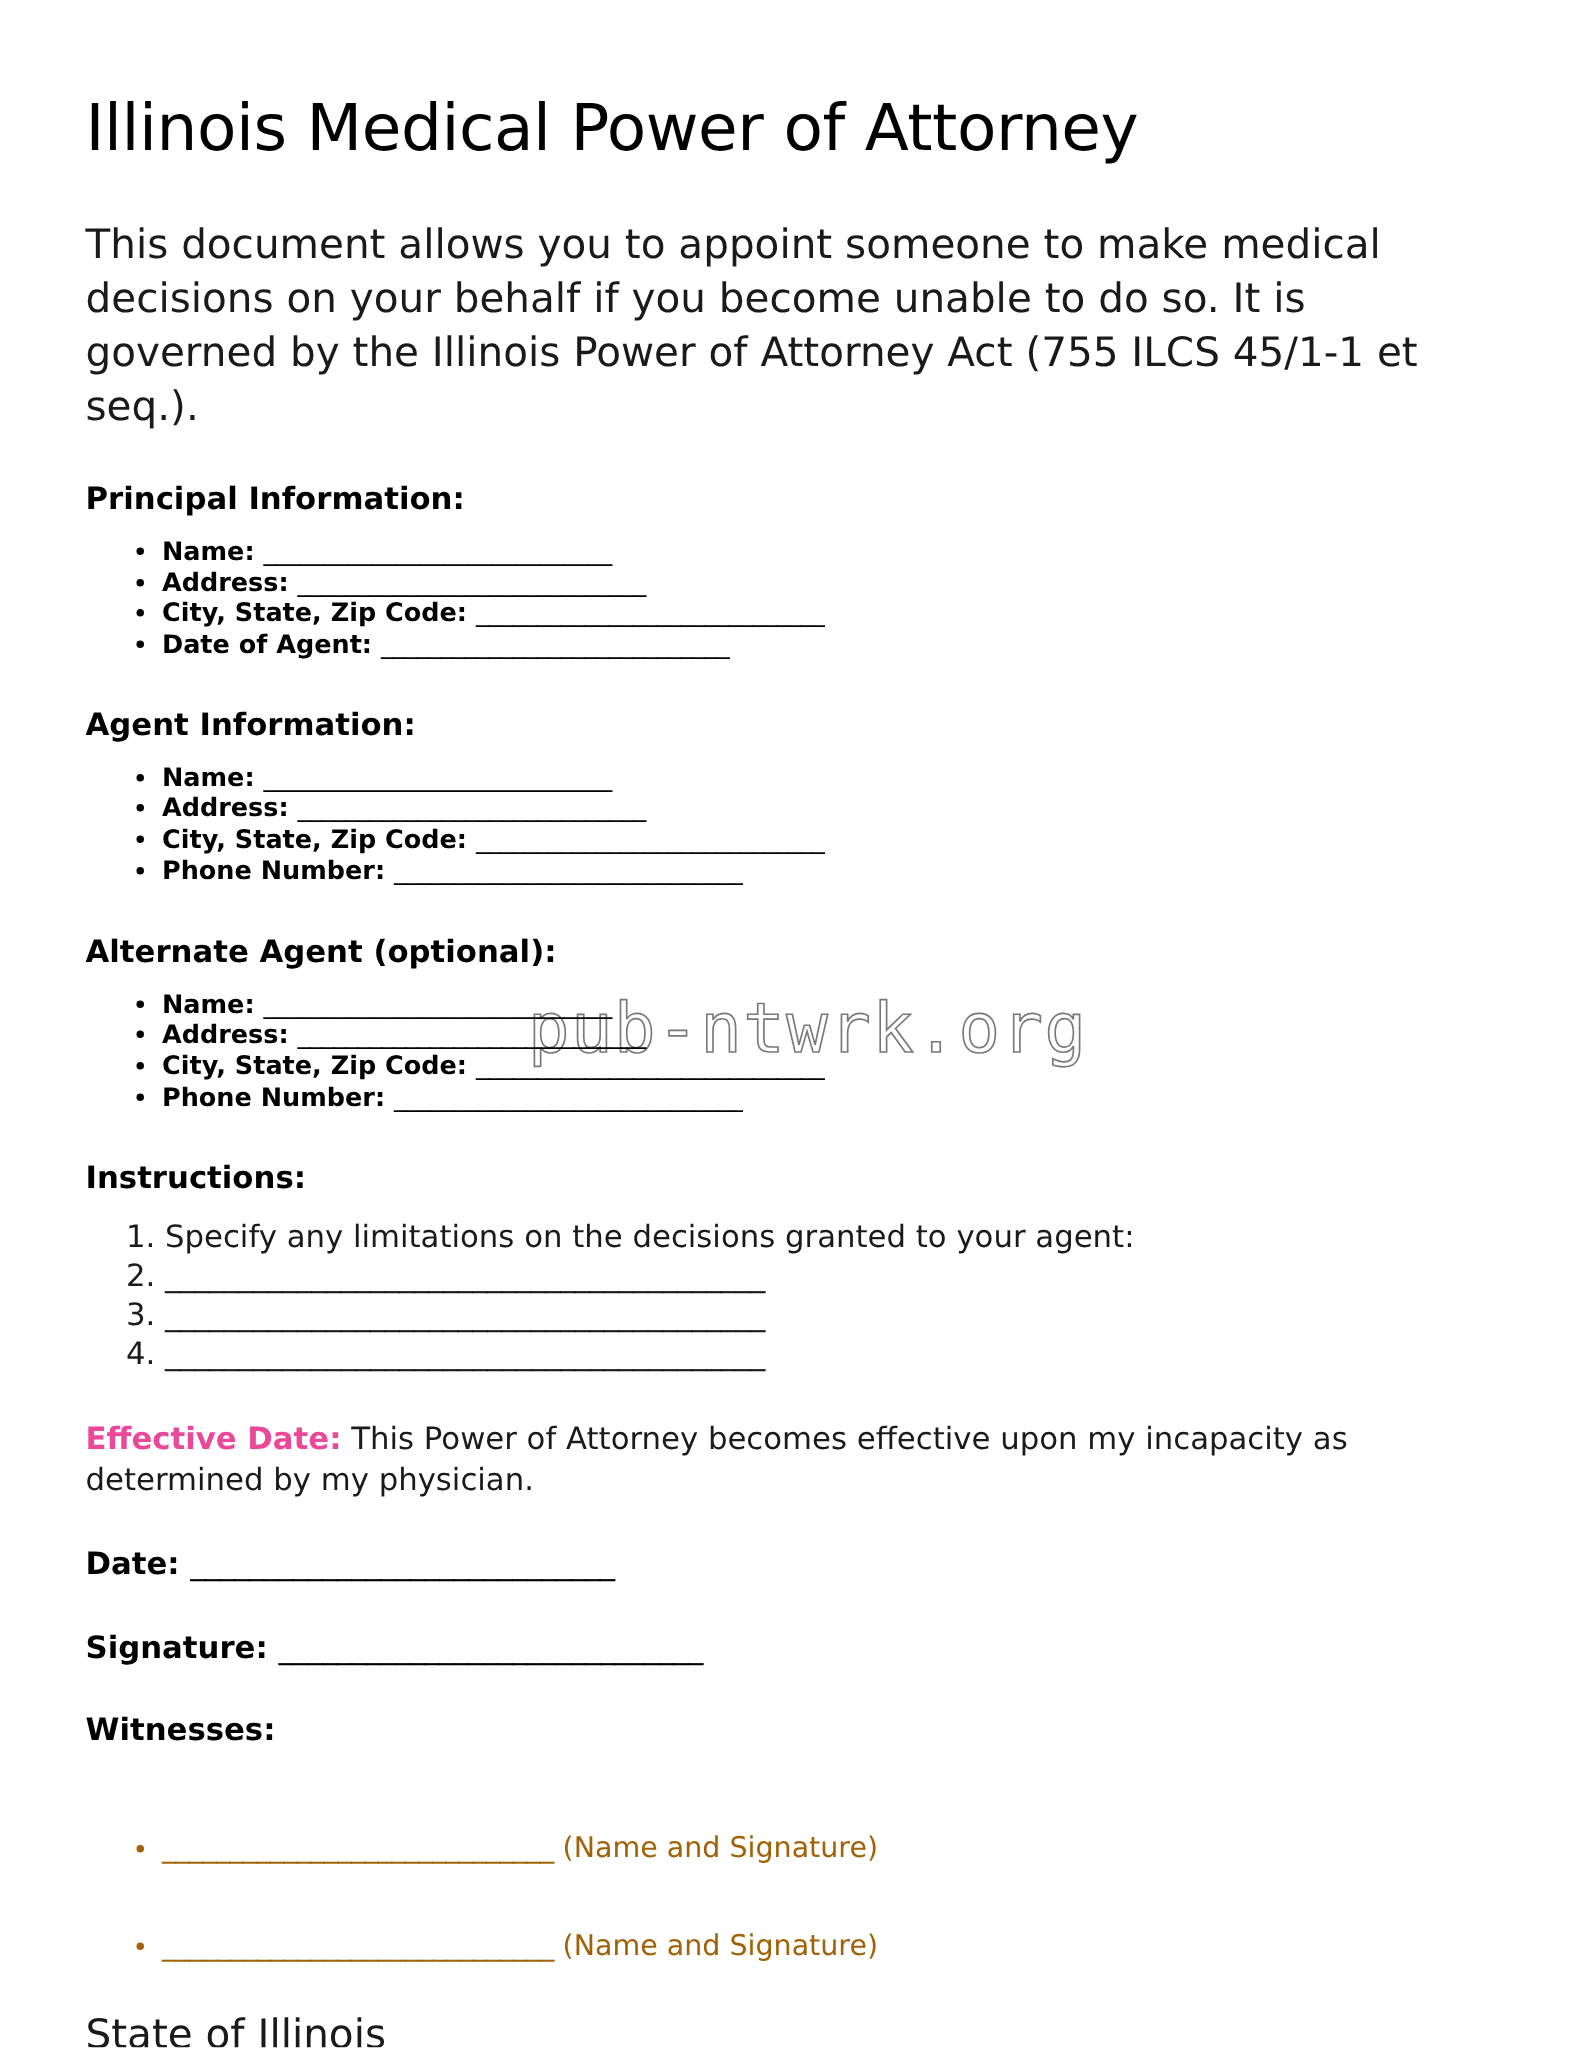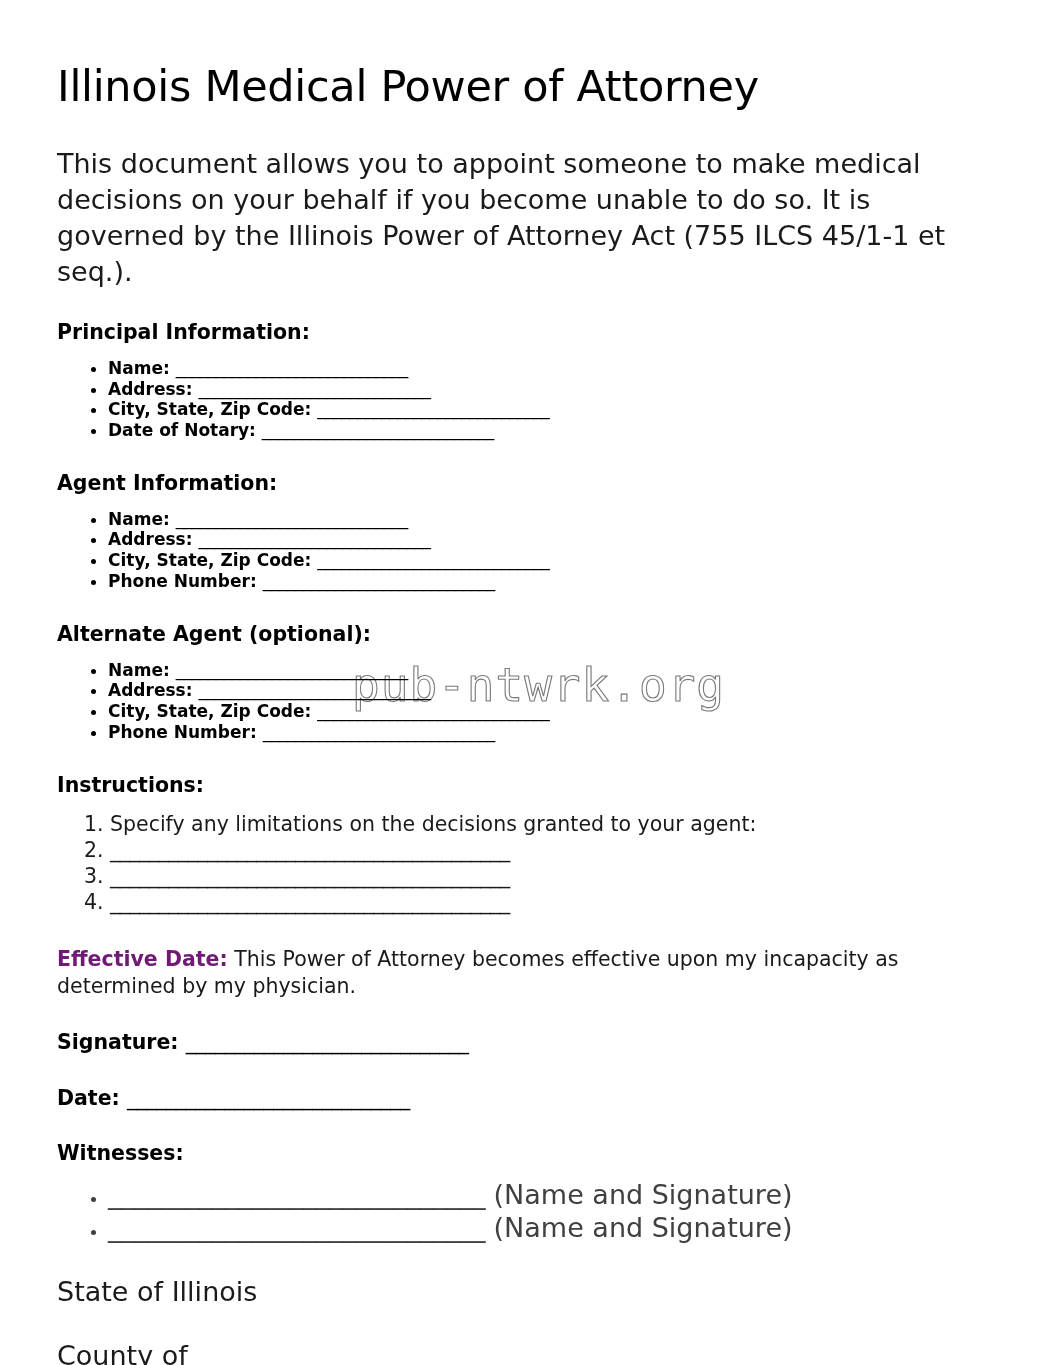--- a/index.html
+++ b/index.html
@@ -72,42 +72,43 @@
   ul.fields li::marker { font-size: 17px; }
 
   ol.steps li {
     font-size: 20.5px;
     font-weight: normal;
     line-height: 1.28;
     color: #1a1a1a;
   }
 
   ul.witness li {
-    font-size: 27px;
+    font-size: 19px;
     font-weight: normal;
     line-height: 1.22;
-    color: #404040;
+    color: #a16207;
+    margin-top: 42px;
   }
   ul.witness li::marker { font-size: 17px; }
 
   .blank {
     font-weight: normal;
     letter-spacing: -0.5px;
     white-space: pre;
   }
 
   .para {
     font-size: 20.5px;
     line-height: 1.33;
     margin: 0;
     padding-top: 30px;
     width: 900px;
     color: #1a1a1a;
   }
-  .para .lead { font-weight: bold; color: #701a75; }
+  .para .lead { font-weight: bold; color: #ec4899; }
 
   .line-field {
     font-size: 20.5px;
     line-height: 1.25;
     margin: 0;
     padding-top: 30px;
     font-weight: bold;
     color: #000;
   }
 
@@ -146,21 +147,21 @@
 
     <h1 class="doc-title">Illinois Medical Power of Attorney</h1>
 
     <p class="intro">This document allows you to appoint someone to make medical decisions on your behalf if you become unable to do so. It is governed by the Illinois Power of Attorney Act (755 ILCS 45/1-1 et seq.).</p>
 
     <h2 class="sec-head">Principal Information:</h2>
     <ul class="fields">
       <li><span>Name:</span> <span class="blank">_____________________________</span></li>
       <li><span>Address:</span> <span class="blank">_____________________________</span></li>
       <li><span>City, State, Zip Code:</span> <span class="blank">_____________________________</span></li>
-      <li><span>Date of Notary:</span> <span class="blank">_____________________________</span></li>
+      <li><span>Date of Agent:</span> <span class="blank">_____________________________</span></li>
     </ul>
 
     <h2 class="sec-head">Agent Information:</h2>
     <ul class="fields">
       <li><span>Name:</span> <span class="blank">_____________________________</span></li>
       <li><span>Address:</span> <span class="blank">_____________________________</span></li>
       <li><span>City, State, Zip Code:</span> <span class="blank">_____________________________</span></li>
       <li><span>Phone Number:</span> <span class="blank">_____________________________</span></li>
     </ul>
 
@@ -175,23 +176,23 @@
     <h2 class="sec-head">Instructions:</h2>
     <ol class="steps">
       <li>Specify any limitations on the decisions granted to your agent:</li>
       <li><span class="blank">_________________________________________</span></li>
       <li><span class="blank">_________________________________________</span></li>
       <li><span class="blank">_________________________________________</span></li>
     </ol>
 
     <p class="para"><span class="lead">Effective Date:</span><span> This Power of Attorney becomes effective upon my incapacity as determined by my physician.</span></p>
 
+    <p class="line-field"><span>Date:</span> <span class="blank">_____________________________</span></p>
+
     <p class="line-field"><span>Signature:</span> <span class="blank">_____________________________</span></p>
-
-    <p class="line-field"><span>Date:</span> <span class="blank">_____________________________</span></p>
 
     <h2 class="sec-head">Witnesses:</h2>
     <ul class="witness">
       <li><span class="blank">_____________________________</span><span> (Name and Signature)</span></li>
       <li><span class="blank">_____________________________</span><span> (Name and Signature)</span></li>
     </ul>
 
     <p class="plain-line">State of Illinois</p>
     <p class="plain-line"><span>County of </span><span class="blank">_____________________________</span></p>
 

